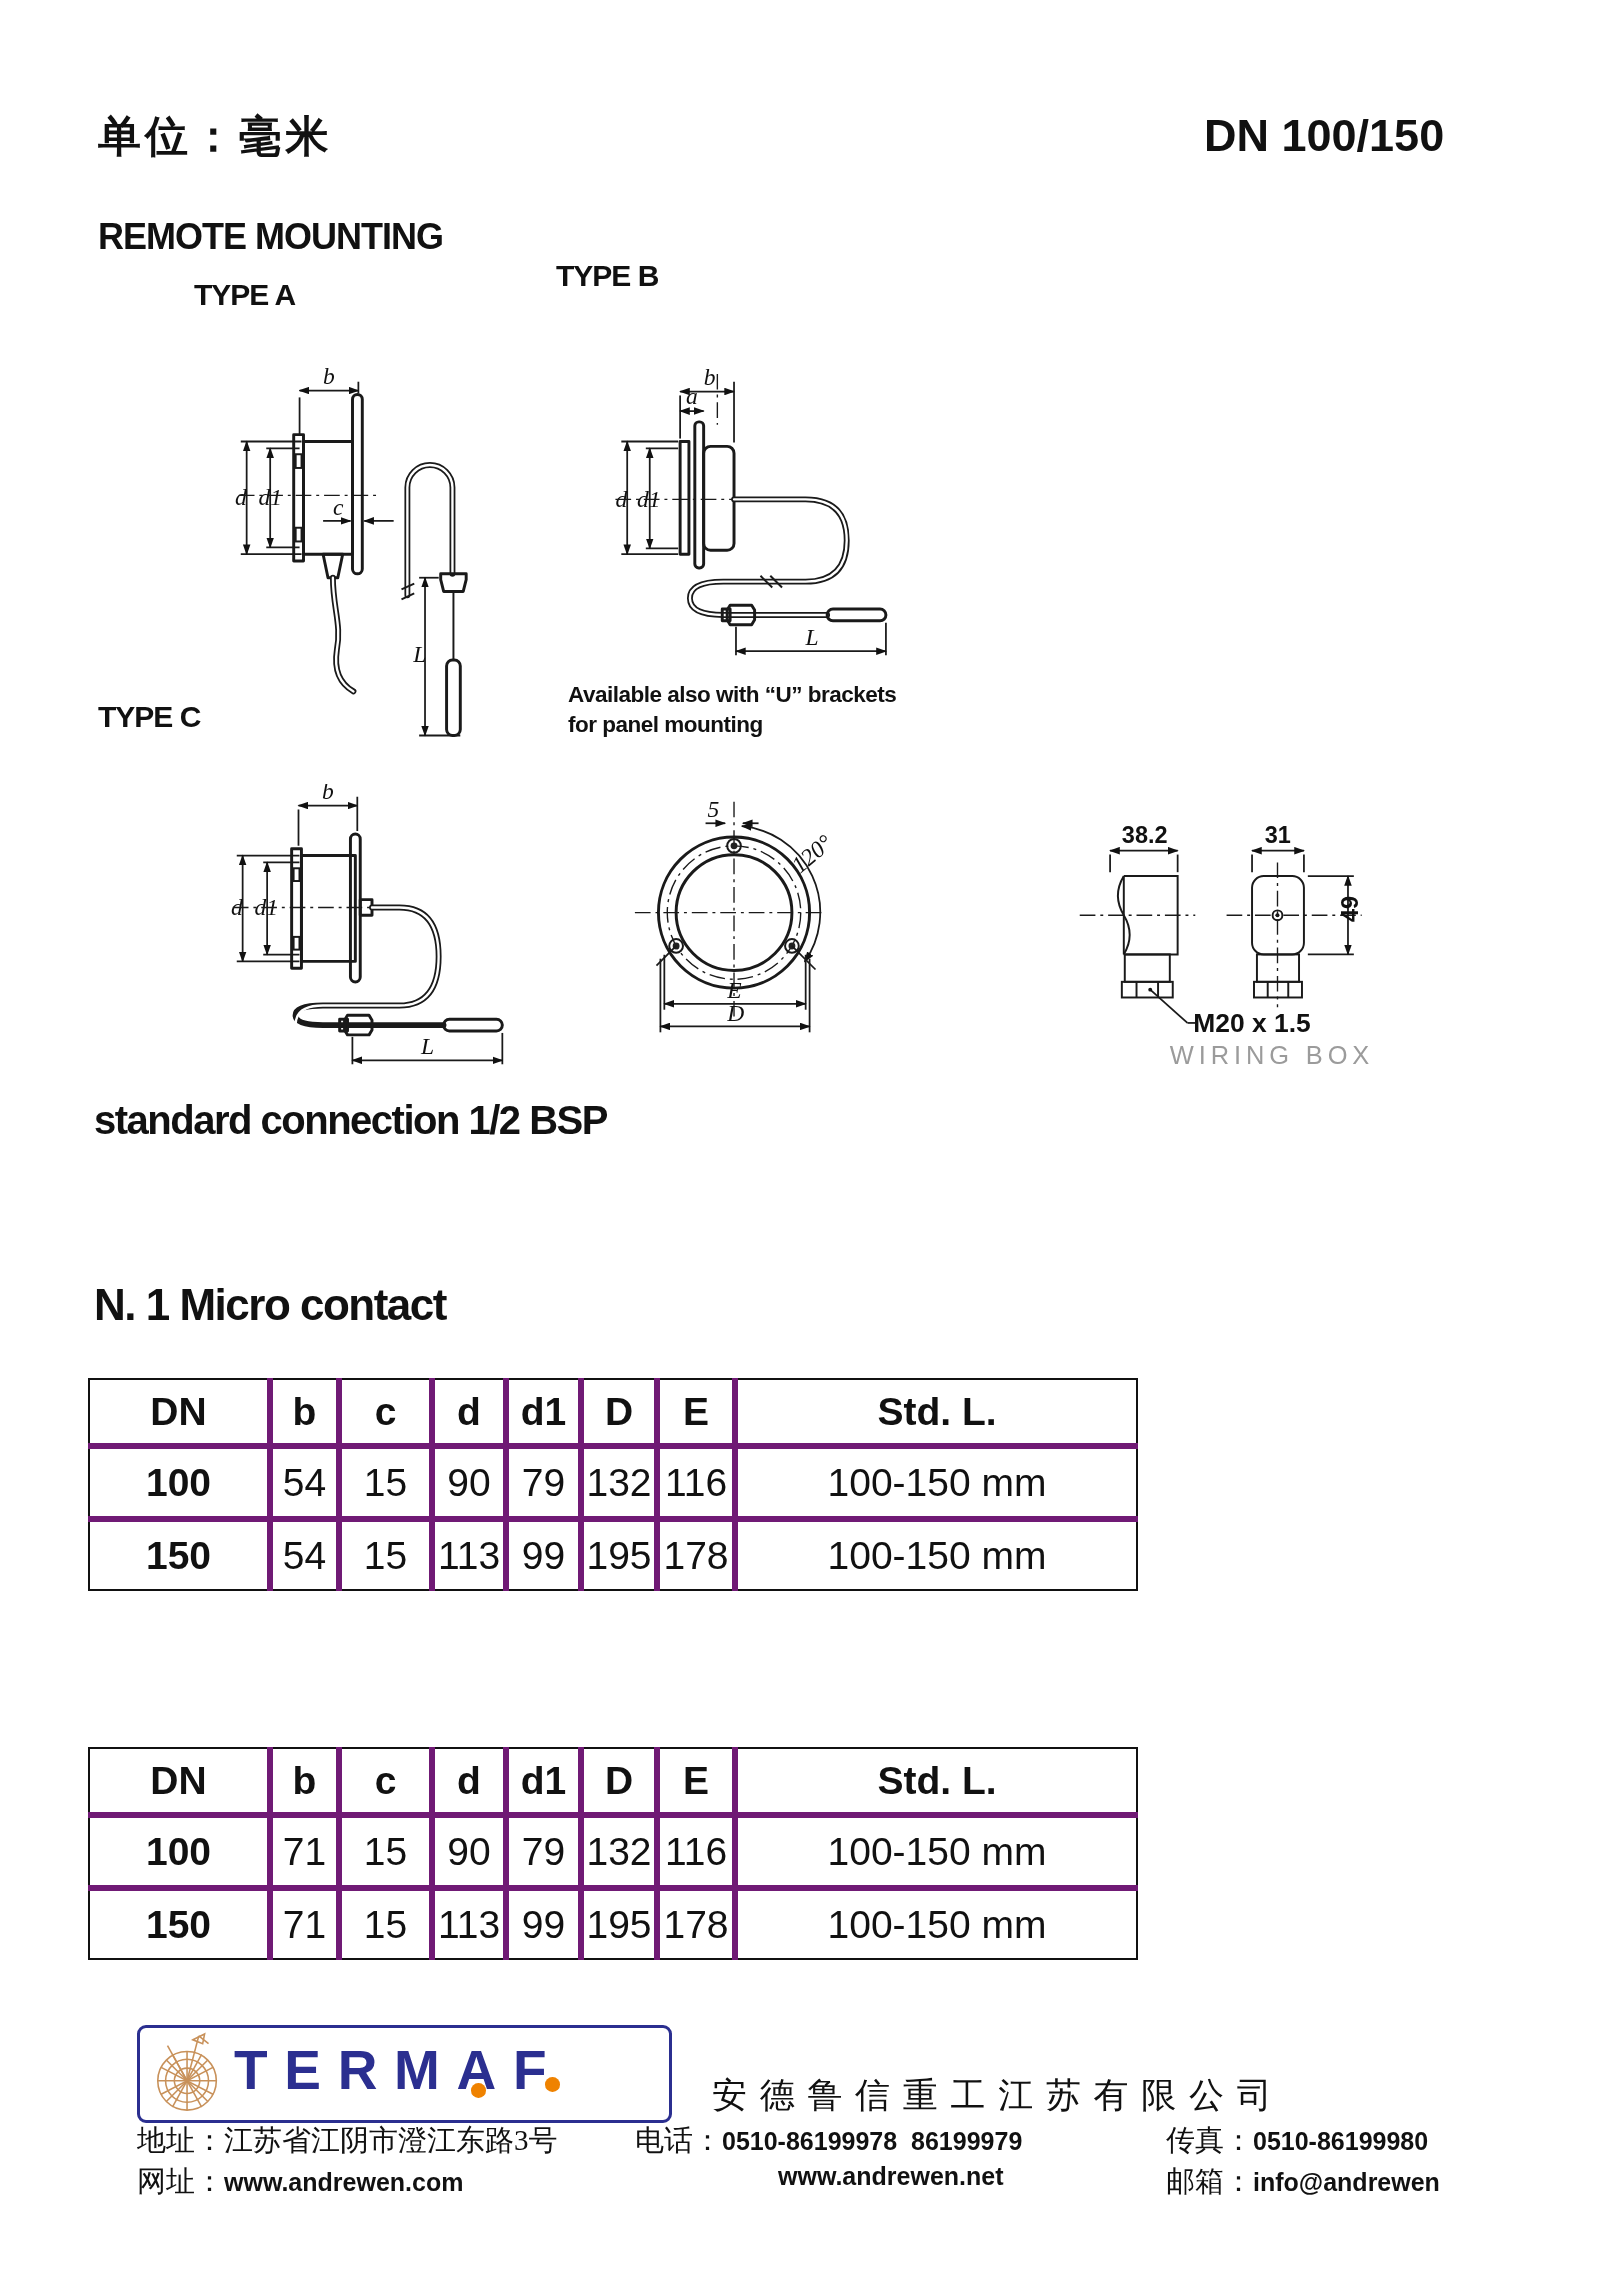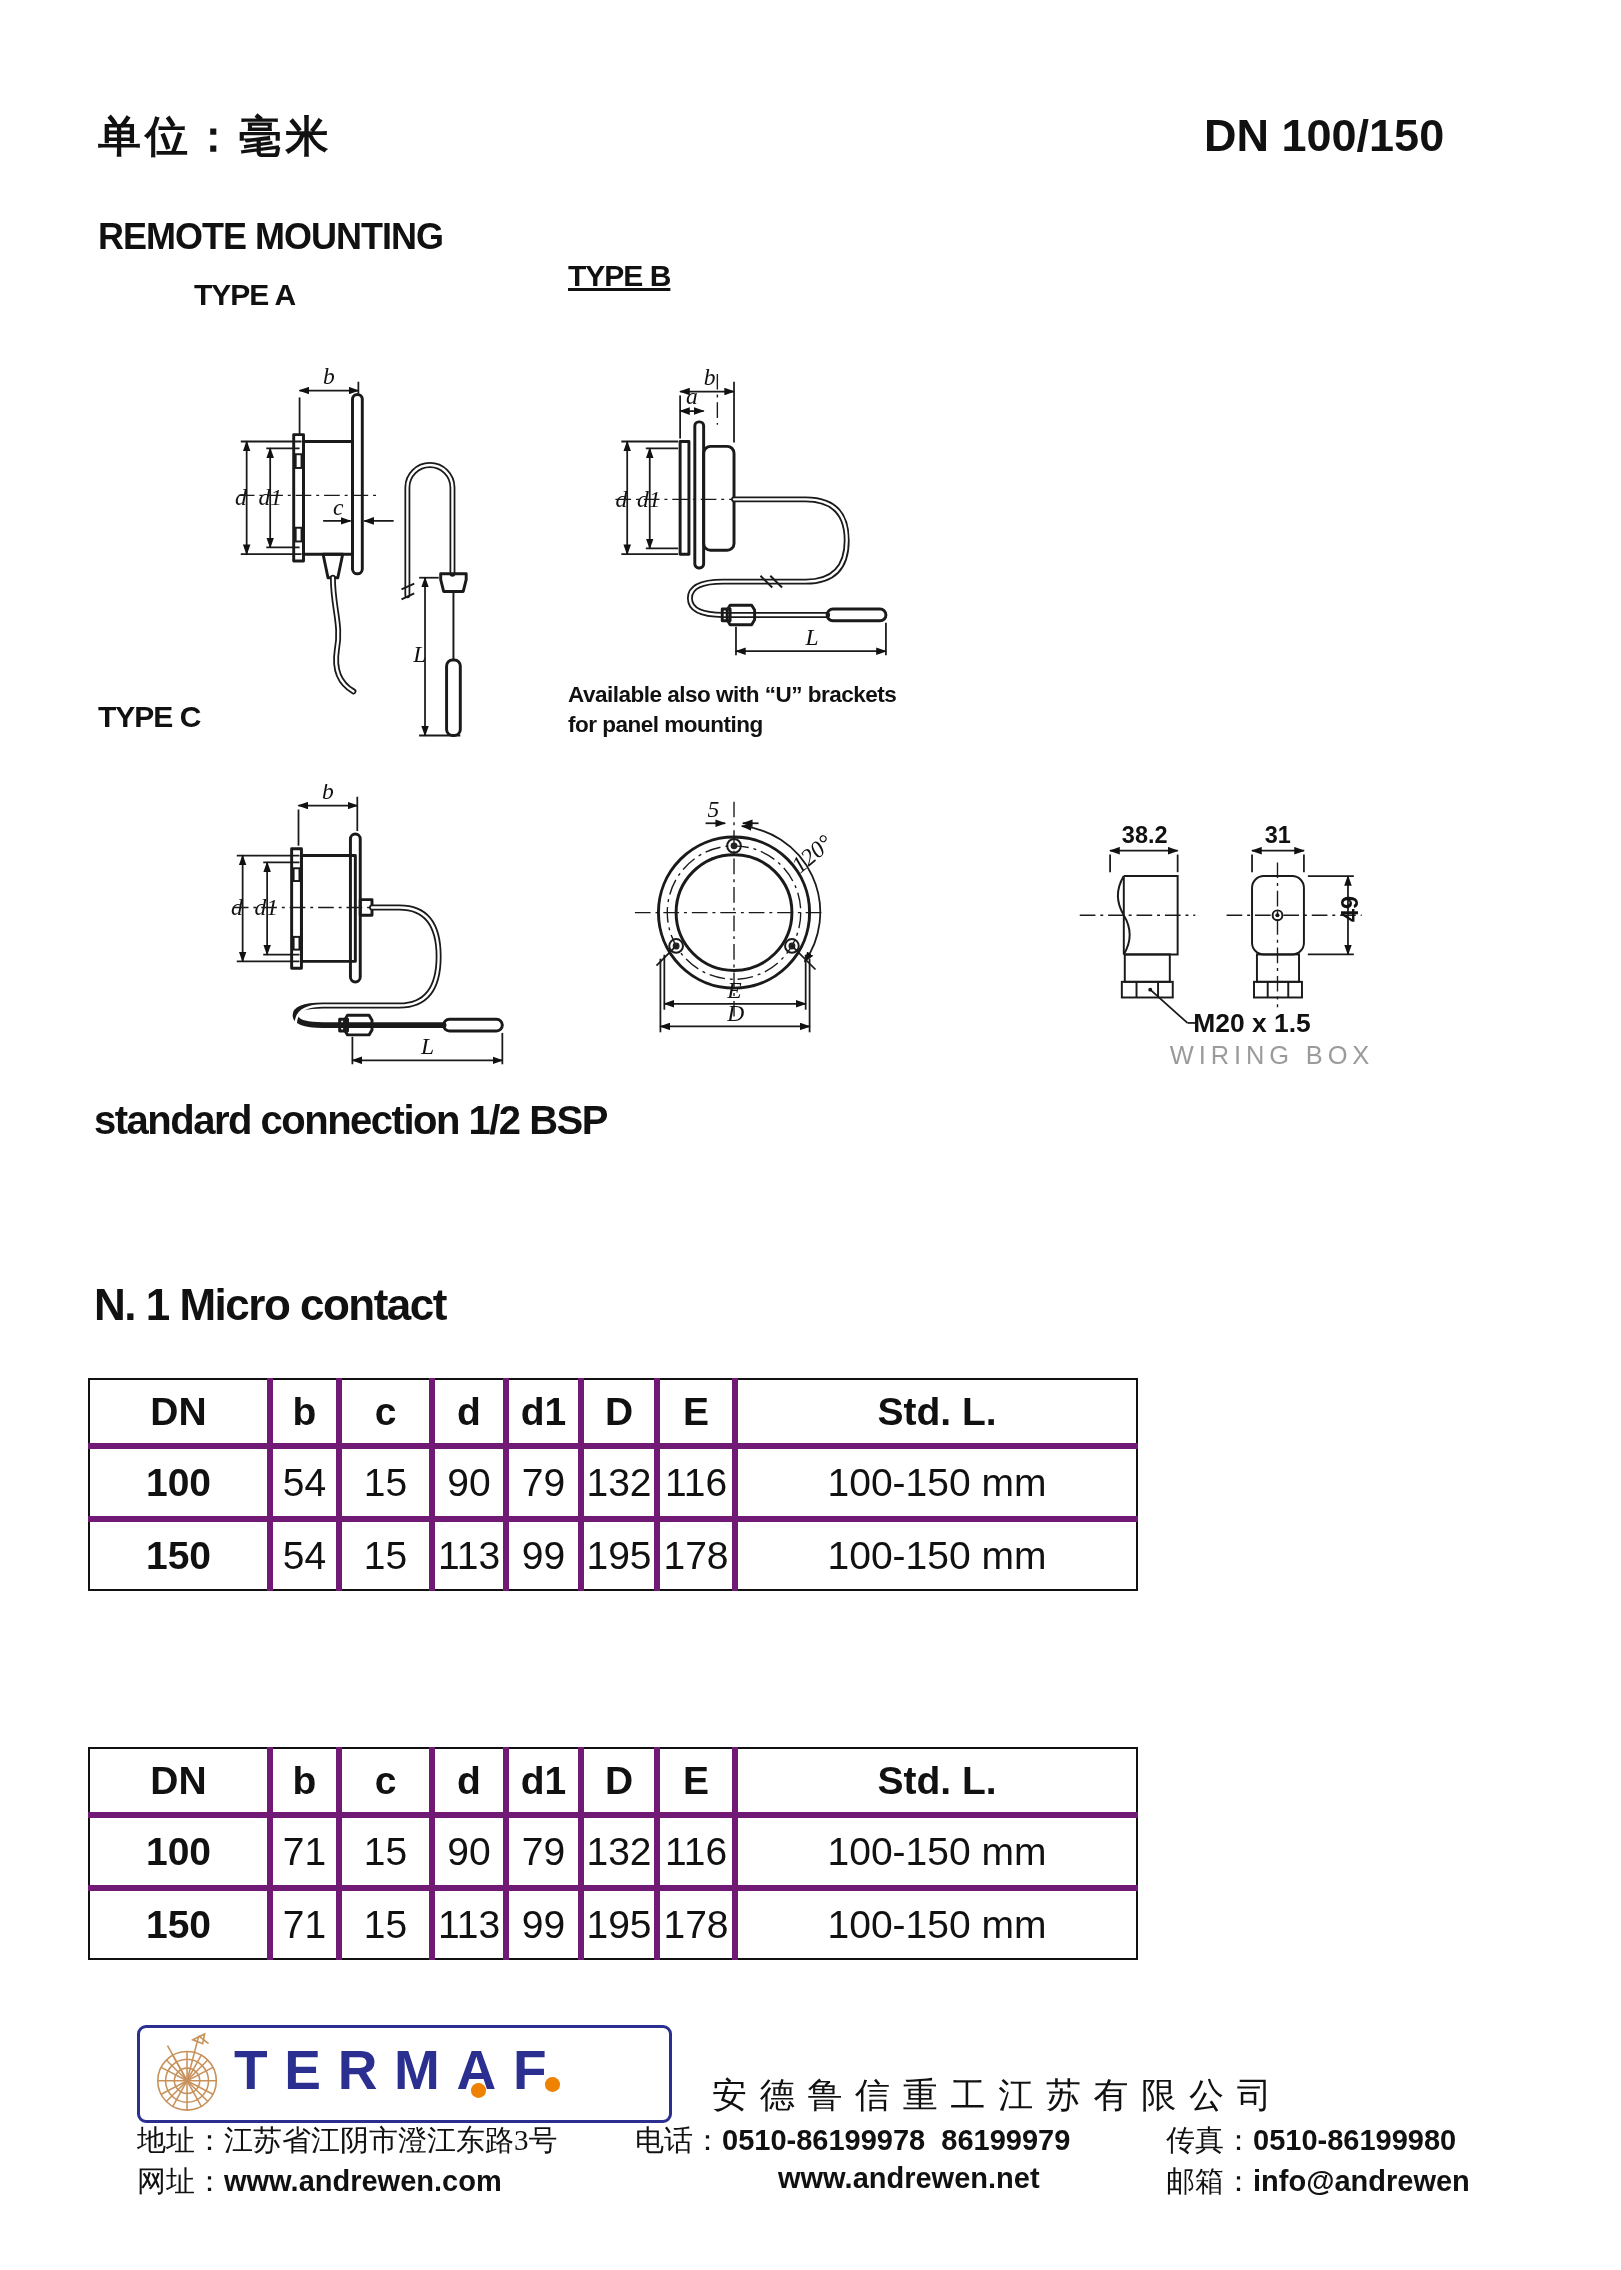--- a/index.html
+++ b/index.html
@@ -26,21 +26,21 @@
   table.dim tr th:last-child,table.dim tr td:last-child{border-right:2.9px solid #111;}
   table.dim tr:first-child th{border-top:2.9px solid #111;}
   table.dim tr:last-child td{border-bottom:2.9px solid #111;}
   
   .logo-box{left:137px;top:2025px;width:529px;height:92px;border:3.9px solid #2b2f90;border-radius:9px;background:#fff;}
   .brand-word{position:absolute;left:94px;top:9.8px;font-size:55px;font-weight:bold;color:#2b2f90;
       letter-spacing:16.7px;font-family:"Liberation Sans",sans-serif;}
   .brand-dot{position:absolute;width:14.7px;height:14.7px;border-radius:50%;background:#ef8200;}
   .company{left:712px;top:2072px;font-size:35px;letter-spacing:12.7px;white-space:nowrap;}
   .f-label{font-family:"Liberation Serif",serif;font-size:29px;white-space:pre;}
-  .f-val{font-size:29px;font-weight:bold;white-space:pre;}
+  .f-val{font-size:25px;font-weight:bold;white-space:pre;}
   .f-addr{font-family:"Liberation Serif",serif;font-size:29px;white-space:pre;}
   
   svg text{font-family:"Liberation Serif",serif;font-style:italic;font-size:24px;fill:#111;}
   svg text.num{font-family:"Liberation Sans",sans-serif;font-style:normal;font-weight:bold;font-size:24px;}
   svg text.thread{font-family:"Liberation Sans",sans-serif;font-style:normal;font-weight:bold;font-size:27px;}
   svg text.cap{font-family:"Liberation Sans",sans-serif;font-style:normal;font-weight:normal;
       font-size:26px;fill:#9b9b9b;letter-spacing:5px;}
   .ol{stroke:#1a1a1a;stroke-width:3;fill:none;stroke-linecap:round;stroke-linejoin:round;}
   .ol2{stroke:#1a1a1a;stroke-width:2;fill:none;}
   .dim{stroke:#1a1a1a;stroke-width:1.8;fill:none;}
@@ -58,21 +58,21 @@
     </marker>
   </defs>
 </svg>
 
 <div id="page">
 
   <div class="abs serif unit-label">单位：毫米</div>
   <div class="abs model">DN 100/150</div>
   <div class="abs sec-title">REMOTE MOUNTING</div>
   <div class="abs type-label" style="left:194px;top:278px;">TYPE A</div>
-  <div class="abs type-label" style="left:568px;top:259px;text-decoration:underline;">TYPE B</div>
+  <div class="abs type-label" style="left:556px;top:259px;">TYPE B</div>
   <div class="abs type-label" style="left:98px;top:700px;">TYPE C</div>
 
   <svg class="abs" style="left:225px;top:368px;" width="255" height="392" viewBox="0 0 260 400">
 
     <line class="dim" x1="76" y1="23" x2="136" y2="23" marker-start="url(#arw)" marker-end="url(#arw)"></line>
     <line class="dim" x1="76" y1="30" x2="76" y2="68"></line>
     <line class="dim" x1="136" y1="14" x2="136" y2="26"></line>
     <text x="100" y="16">b</text>
 
     <rect class="ol" x="70" y="68" width="10" height="129"></rect>

